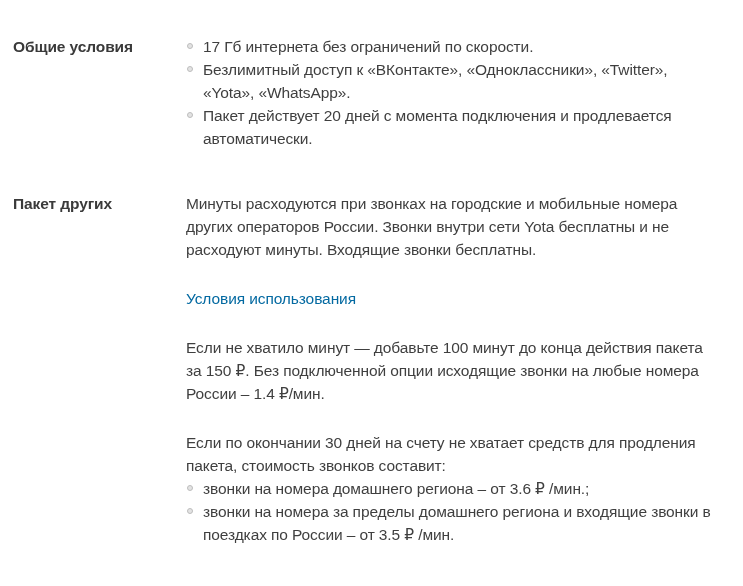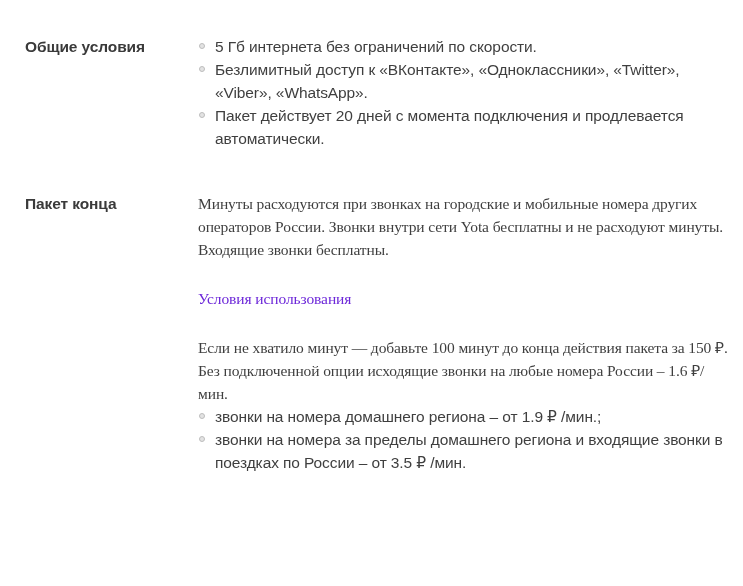--- a/index.html
+++ b/index.html
@@ -17,38 +17,36 @@
     color: #3f3f3f;
     letter-spacing: -0.1px;
   }
   .page {
     padding: 35px 0 0 13px;
     box-sizing: border-box;
   }
   .row {
     display: flex;
     align-items: flex-start;
-    margin-left: 12px;
   }
   .row + .row {
     margin-top: 42px;
   }
   .row-label {
     width: 173px;
     flex: 0 0 173px;
     font-weight: bold;
     color: #3a3a3a;
   }
   .row-content {
     width: 534px;
     flex: 0 0 534px;
   }
   p {
     margin: 0;
-    font-family: Liberation Serif, serif;
   }
   .gap-above {
     margin-top: 26px;
   }
   ul.bullets {
     list-style: none;
     margin: 0;
     padding: 0;
   }
   ul.bullets li {
@@ -60,65 +58,66 @@
     left: 1px;
     top: 8px;
     width: 4px;
     height: 4px;
     border-radius: 50%;
     background: #e3e3e3;
     border: 1px solid #bdbdbd;
     box-sizing: content-box;
   }
   .muted-link {
-    color: #6d28d9;
+    color: #0369a1;
     text-decoration: none;
     cursor: pointer;
   }
 </style>
 </head>
 <body>
 
 <div class="page">
 
   <div class="row">
     <div class="row-label">Общие условия</div>
     <div class="row-content">
       <ul class="bullets">
         <li>
           <span class="marker"></span>
-          <span>5 Гб интернета без ограничений по скорости.</span>
+          <span>17 Гб интернета без ограничений по скорости.</span>
         </li>
         <li>
           <span class="marker"></span>
-          <span>Безлимитный доступ к «ВКонтакте», «Одноклассники», «Twitter», «Viber», «WhatsApp».</span>
+          <span>Безлимитный доступ к «ВКонтакте», «Одноклассники», «Twitter», «Yota», «WhatsApp».</span>
         </li>
         <li>
           <span class="marker"></span>
           <span>Пакет действует 20 дней с момента подключения и продлевается автоматически.</span>
         </li>
       </ul>
     </div>
   </div>
 
   <div class="row">
-    <div class="row-label">Пакет конца</div>
+    <div class="row-label">Пакет других</div>
     <div class="row-content">
 
       <p>Минуты расходуются при звонках на городские и мобильные номера других операторов России. Звонки внутри сети Yota бесплатны и не расходуют минуты. Входящие звонки бесплатны.</p>
 
       <p class="gap-above"><a class="muted-link">Условия использования</a></p>
 
-      <p class="gap-above">Если не хватило минут — добавьте 100 минут до конца действия пакета за 150 ₽. Без подключенной опции исходящие звонки на любые номера России – 1.6 ₽/мин.</p>
+      <p class="gap-above">Если не хватило минут — добавьте 100 минут до конца действия пакета за 150 ₽. Без подключенной опции исходящие звонки на любые номера России – 1.4 ₽/мин.</p>
 
+      <p class="gap-above">Если по окончании 30 дней на счету не хватает средств для продления пакета, стоимость звонков составит:</p>
 
       <ul class="bullets">
         <li>
           <span class="marker"></span>
-          <span>звонки на номера домашнего региона – от 1.9 ₽ /мин.;</span>
+          <span>звонки на номера домашнего региона – от 3.6 ₽ /мин.;</span>
         </li>
         <li>
           <span class="marker"></span>
           <span>звонки на номера за пределы домашнего региона и входящие звонки в поездках по России – от 3.5 ₽ /мин.</span>
         </li>
       </ul>
 
     </div>
   </div>
 

